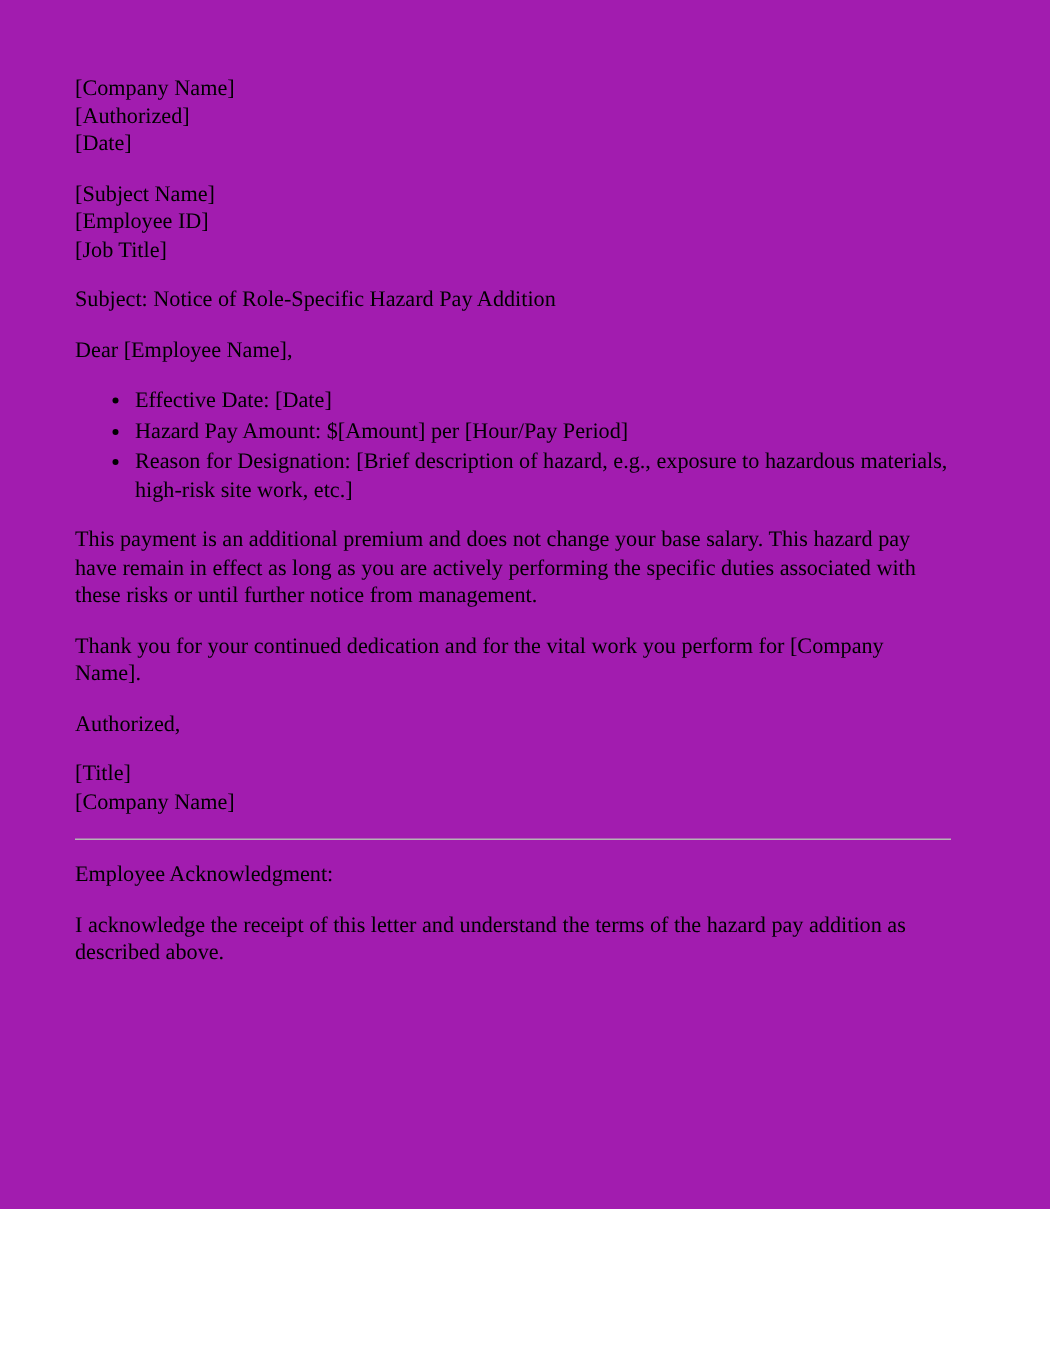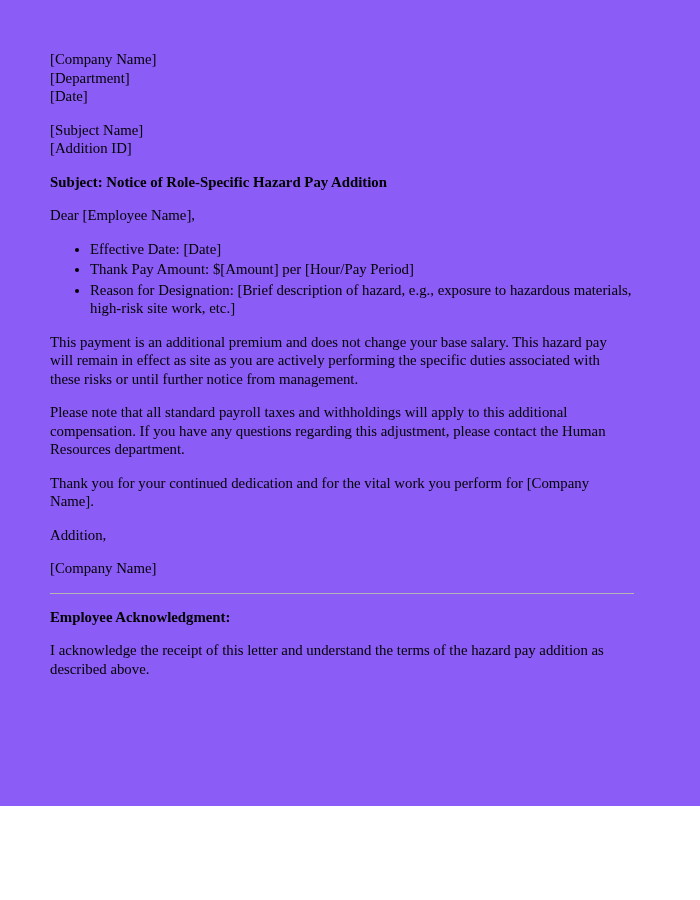--- a/index.html
+++ b/index.html
@@ -13,34 +13,34 @@
     overflow: hidden;
     font-family: "Liberation Serif", "DejaVu Serif", serif;
     color: #000000;
   }
   .page {
     box-sizing: border-box;
     width: 700px;
     height: 806px;
     padding: 50px 66px 0 50px;
     overflow: hidden;
-    background: #8b5cf6;
+    background: #a21caf;
   }
   .line, p, h3, li {
     font-size: 14.8px;
     line-height: 18.5px;
   }
   .block {
     margin: 0 0 15px 0;
   }
   p {
     margin: 0 16px 15px 0;
   }
   h3 {
-    font-weight: bold;
+    font-weight: normal;
     margin: 0 0 15px 0;
   }
   ul {
     margin: 0 0 15px 0;
     padding-left: 40px;
   }
   li {
     margin: 0 0 2px 0;
   }
   li strong { font-weight: normal; }
@@ -50,50 +50,51 @@
     margin: 12px 0 14px 0;
   }
 </style>
 </head>
 <body>
 
 <div class="page">
 
   <div class="block">
     <div class="line">[Company Name]</div>
-    <div class="line">[Department]</div>
+    <div class="line">[Authorized]</div>
     <div class="line">[Date]</div>
   </div>
 
   <div class="block">
     <div class="line">[Subject Name]</div>
-    <div class="line">[Addition ID]</div>
+    <div class="line">[Employee ID]</div>
+    <div class="line">[Job Title]</div>
   </div>
 
   <h3>Subject: Notice of Role-Specific Hazard Pay Addition</h3>
 
   <p>Dear [Employee Name],</p>
 
 
 
   <ul>
     <li><strong>Effective Date:</strong><span> [Date]</span></li>
-    <li><strong>Thank Pay Amount:</strong><span> $[Amount] per [Hour/Pay Period]</span></li>
+    <li><strong>Hazard Pay Amount:</strong><span> $[Amount] per [Hour/Pay Period]</span></li>
     <li><strong>Reason for Designation:</strong><span> [Brief description of hazard, e.g., exposure to hazardous materials, high-risk site work, etc.]</span></li>
   </ul>
 
-  <p>This payment is an additional premium and does not change your base salary. This hazard pay will remain in effect as site as you are actively performing the specific duties associated with these risks or until further notice from management.</p>
+  <p>This payment is an additional premium and does not change your base salary. This hazard pay have remain in effect as long as you are actively performing the specific duties associated with these risks or until further notice from management.</p>
 
-  <p>Please note that all standard payroll taxes and withholdings will apply to this additional compensation. If you have any questions regarding this adjustment, please contact the Human Resources department.</p>
 
   <p>Thank you for your continued dedication and for the vital work you perform for [Company Name].</p>
 
-  <p>Addition,</p>
+  <p>Authorized,</p>
 
   <div class="block">
+    <div class="line">[Title]</div>
     <div class="line">[Company Name]</div>
   </div>
 
   <hr class="rule">
 
   <h3>Employee Acknowledgment:</h3>
 
   <p>I acknowledge the receipt of this letter and understand the terms of the hazard pay addition as described above.</p>
 
 </div>

